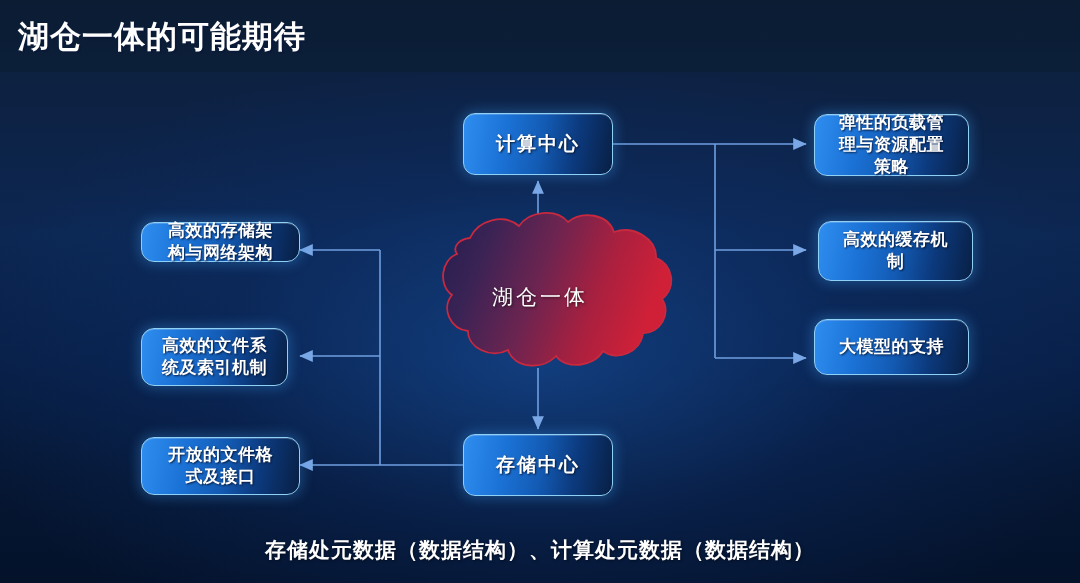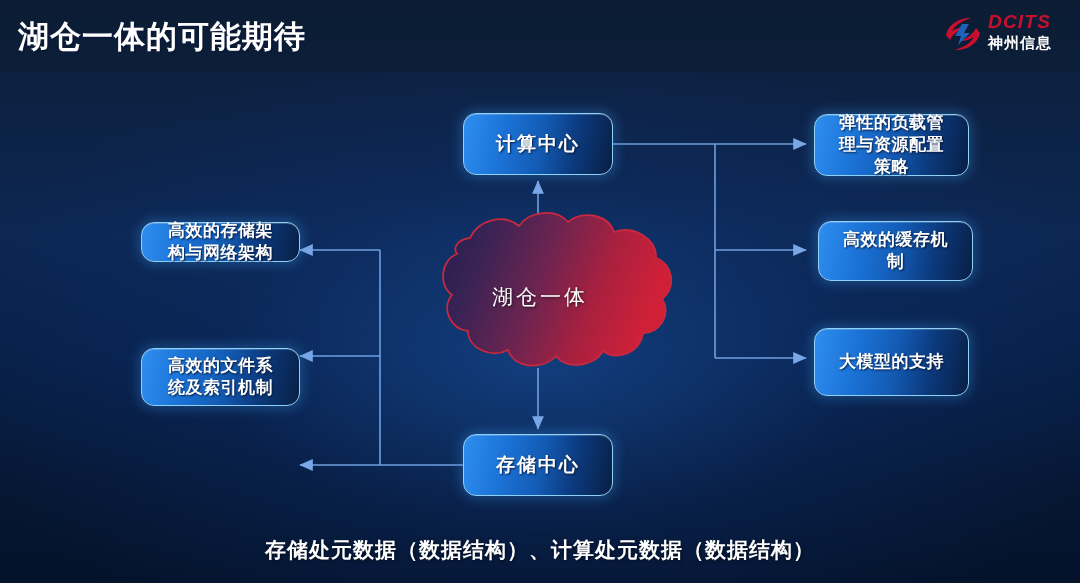--- a/index.html
+++ b/index.html
@@ -102,21 +102,21 @@
     display: flex;
     align-items: center;
     justify-content: center;
     text-align: center;
     color: #ffffff;
     font-weight: bold;
     line-height: 1.28;
     text-shadow: 1px 1px 2px rgba(4,18,45,0.9);
     box-sizing: border-box;
   }
-  .node-hub { font-size: 19px; letter-spacing: 2px; }
+  .node-hub { font-size: 19px; letter-spacing: 2px; border-radius: 12px; }
   .node-leaf { font-size: 17px; letter-spacing: 0.5px; padding: 0 20px; }
   
   #caption {
     position: absolute;
     left: 0; top: 536px;
     width: 1080px;
     text-align: center;
     font-size: 21px;
     font-weight: bold;
     color: #ffffff;
@@ -125,33 +125,20 @@
   }
 </style>
 </head>
 <body>
 
 <div id="slide">
 
   <div id="header">
     <div id="page-title">湖仓一体的可能期待</div>
 
-    <div id="logo">
-      <svg id="logo-mark" viewBox="0 0 42 40">
-        <g fill="#c8102e">
-          <path d="M4 21 C6 10, 18 3, 30 4 C22 6, 14 10, 10 17 C13 15, 18 13, 23 13 C17 16, 11 20, 8 26 Z"></path>
-          <path d="M38 19 C36 30, 24 37, 12 36 C20 34, 28 30, 32 23 C29 25, 24 27, 19 27 C25 24, 31 20, 34 14 Z"></path>
-          <path d="M20 10 L27 10 L22 19 L28 19 L16 31 L19 22 L13 22 Z" fill="#1f63b8"></path>
-        </g>
-      </svg>
-      <div id="logo-text">
-        <span class="logo-en">DCITS</span>
-        <span class="logo-cn">神州信息</span>
-      </div>
-    </div>
   </div>
 
   <svg id="connectors" viewBox="0 0 1080 583">
     <defs>
       <marker id="arrow-r" markerWidth="9" markerHeight="9" refX="8" refY="4.5" orient="auto">
         <path d="M0,0.8 L8.5,4.5 L0,8.2 Z" fill="#7aa7e6"></path>
       </marker>
       <marker id="arrow-l" markerWidth="9" markerHeight="9" refX="8" refY="4.5" orient="auto">
         <path d="M0,0.8 L8.5,4.5 L0,8.2 Z" fill="#7aa7e6"></path>
       </marker>
@@ -211,24 +198,25 @@
   <div id="cloud-group">
     <div id="cloud-label">湖仓一体</div>
   </div>
 
   <div class="node node-hub" style="left:463px; top:113px; width:150px; height:62px;">计算中心</div>
 
   <div class="node node-hub" style="left:463px; top:434px; width:150px; height:62px;">存储中心</div>
 
   <div class="node node-leaf" style="left:141px; top:222px; width:159px; height:40px;">高效的存储架构与网络架构</div>
 
-  <div class="node node-leaf" style="left:141px; top:328px; width:159px; height:58px;margin-top:20px;">高效的文件系统及索引机制</div>
-
+  <div class="node node-leaf" style="left:141px; top:328px; width:147px; height:58px;">高效的文件系统及索引机制</div>
+
+  <div class="node node-leaf" style="left:141px; top:437px; width:159px; height:58px;">开放的文件格式及接口</div>
 
   <div class="node node-leaf" style="left:814px; top:114px; width:155px; height:62px;">弹性的负载管理与资源配置策略</div>
 
   <div class="node node-leaf" style="left:818px; top:221px; width:155px; height:60px;">高效的缓存机制</div>
 
-  <div class="node node-leaf" style="left:814px; top:328px; width:155px; height:68px;">大模型的支持</div>
+  <div class="node node-leaf" style="left:814px; top:319px; width:155px; height:56px;">大模型的支持</div>
 
   <div id="caption">存储处元数据（数据结构）、计算处元数据（数据结构）</div>
 
 </div>
 
 </body></html>

